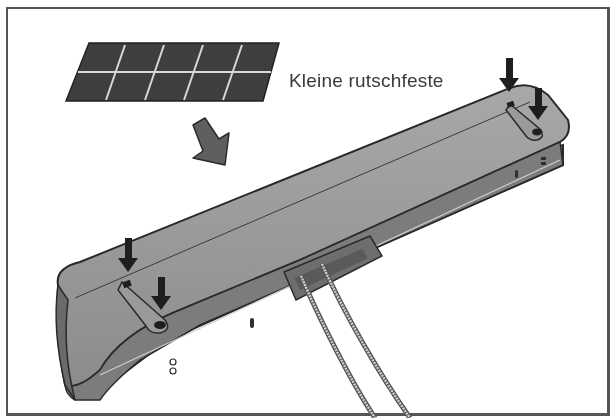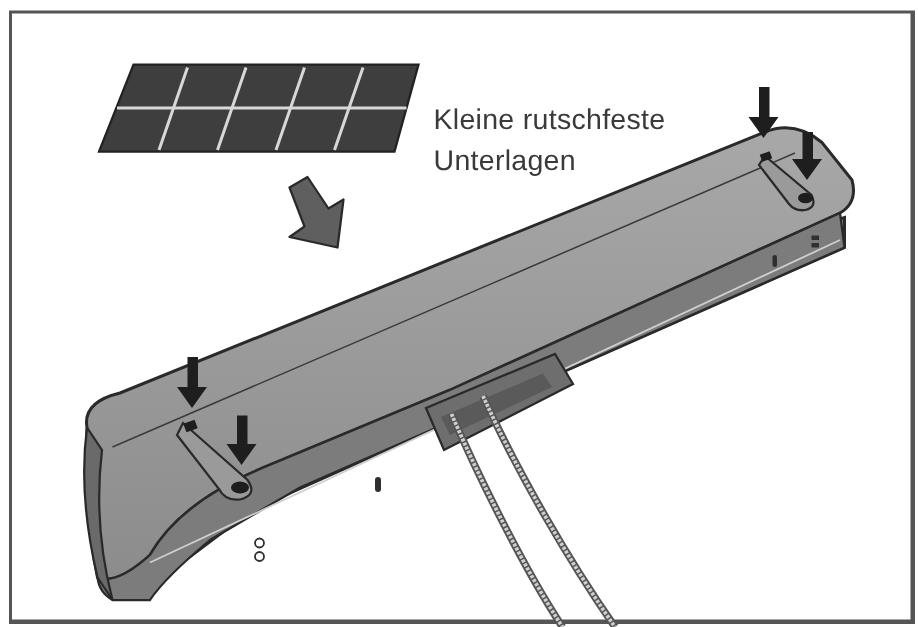--- a/index.html
+++ b/index.html
@@ -105,14 +105,13 @@
     <rect x="515" y="170" width="3" height="8" rx="1.5" fill="#2f2f2f"></rect>
     <rect x="541" y="157" width="5" height="3" fill="#2f2f2f"></rect>
     <rect x="541" y="162" width="5" height="3" fill="#2f2f2f"></rect>
     <circle cx="173" cy="362" r="3" fill="none" stroke="#2f2f2f" stroke-width="1.2"></circle>
     <circle cx="173" cy="371" r="3" fill="none" stroke="#2f2f2f" stroke-width="1.2"></circle>
   </g>
 </svg>
 
 <div class="caption">
   <div>Kleine rutschfeste</div>
-  <div>Unterlagen</div>
 </div>
 
 </body></html>

